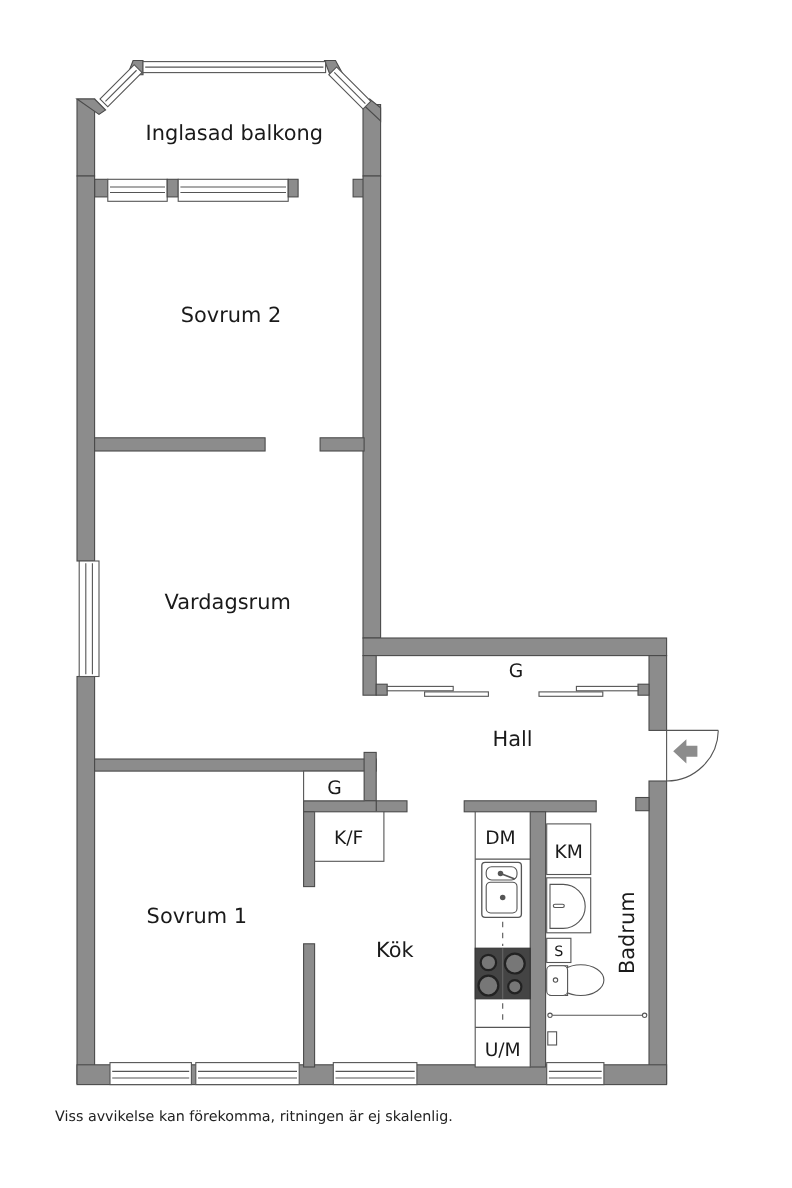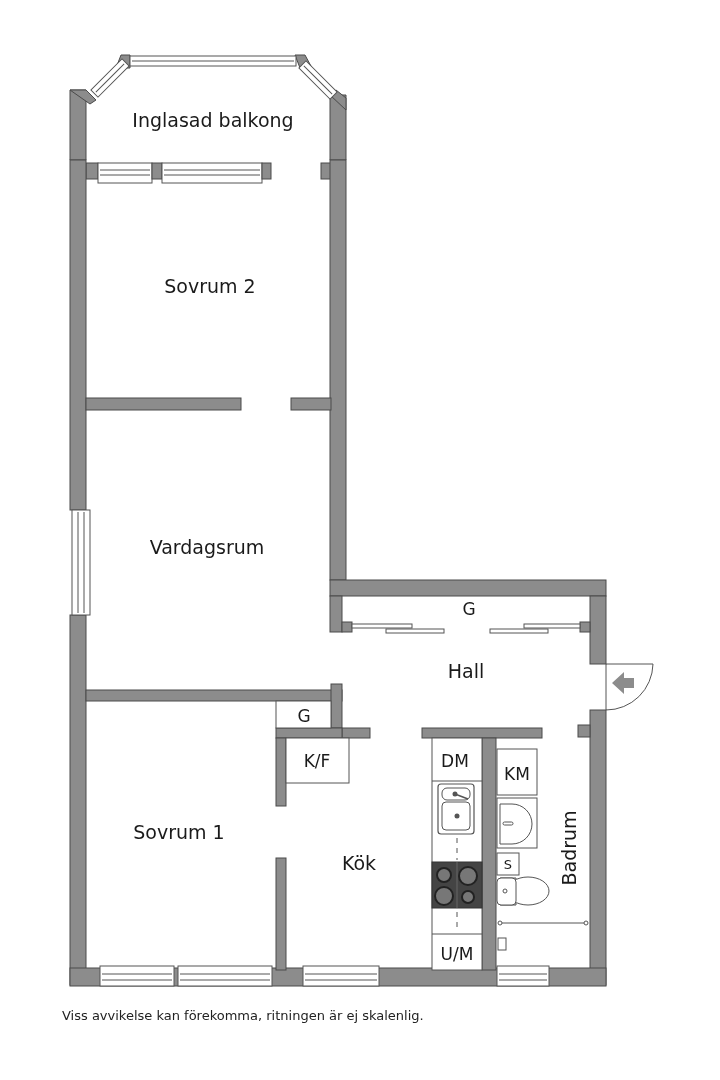--- a/index.html
+++ b/index.html
@@ -5,21 +5,21 @@
     html, body { margin: 0; padding: 0; background: #ffffff; }
     body { width: 720px; height: 1080px; position: relative; overflow: hidden; font-family: "DejaVu Sans", sans-serif; }
     #plan { position: absolute; left: 0; top: 0; width: 720px; height: 1080px; }
     .wall { fill: #8c8c8c; stroke: #4a4a4a; stroke-width: 1; }
     .win { fill: #ffffff; stroke: #555555; stroke-width: 1; }
     .fx { fill: #ffffff; stroke: #555555; stroke-width: 1; }
     .thin { fill: none; stroke: #555555; stroke-width: 1; }
     .lbl { font-family: "DejaVu Sans", sans-serif; fill: #1a1a1a; }
     .room-lbl { font-size: 19px; }
     .small-lbl { font-size: 17px; }
-    #disclaimer { position: absolute; left: 62px; top: 1008px; font-size: 13px; color: #222; font-family: "DejaVu Sans", sans-serif; }
+    #disclaimer { position: absolute; left: 50px; top: 1008px; font-size: 13px; color: #222; font-family: "DejaVu Sans", sans-serif; }
   </style>
 </head>
 <body>
 
 <svg id="plan" viewBox="0 0 720 1080">
 
   <g>
 
     <polygon class="wall" points="70,90 86,90 86,160 70,160"></polygon>
 

